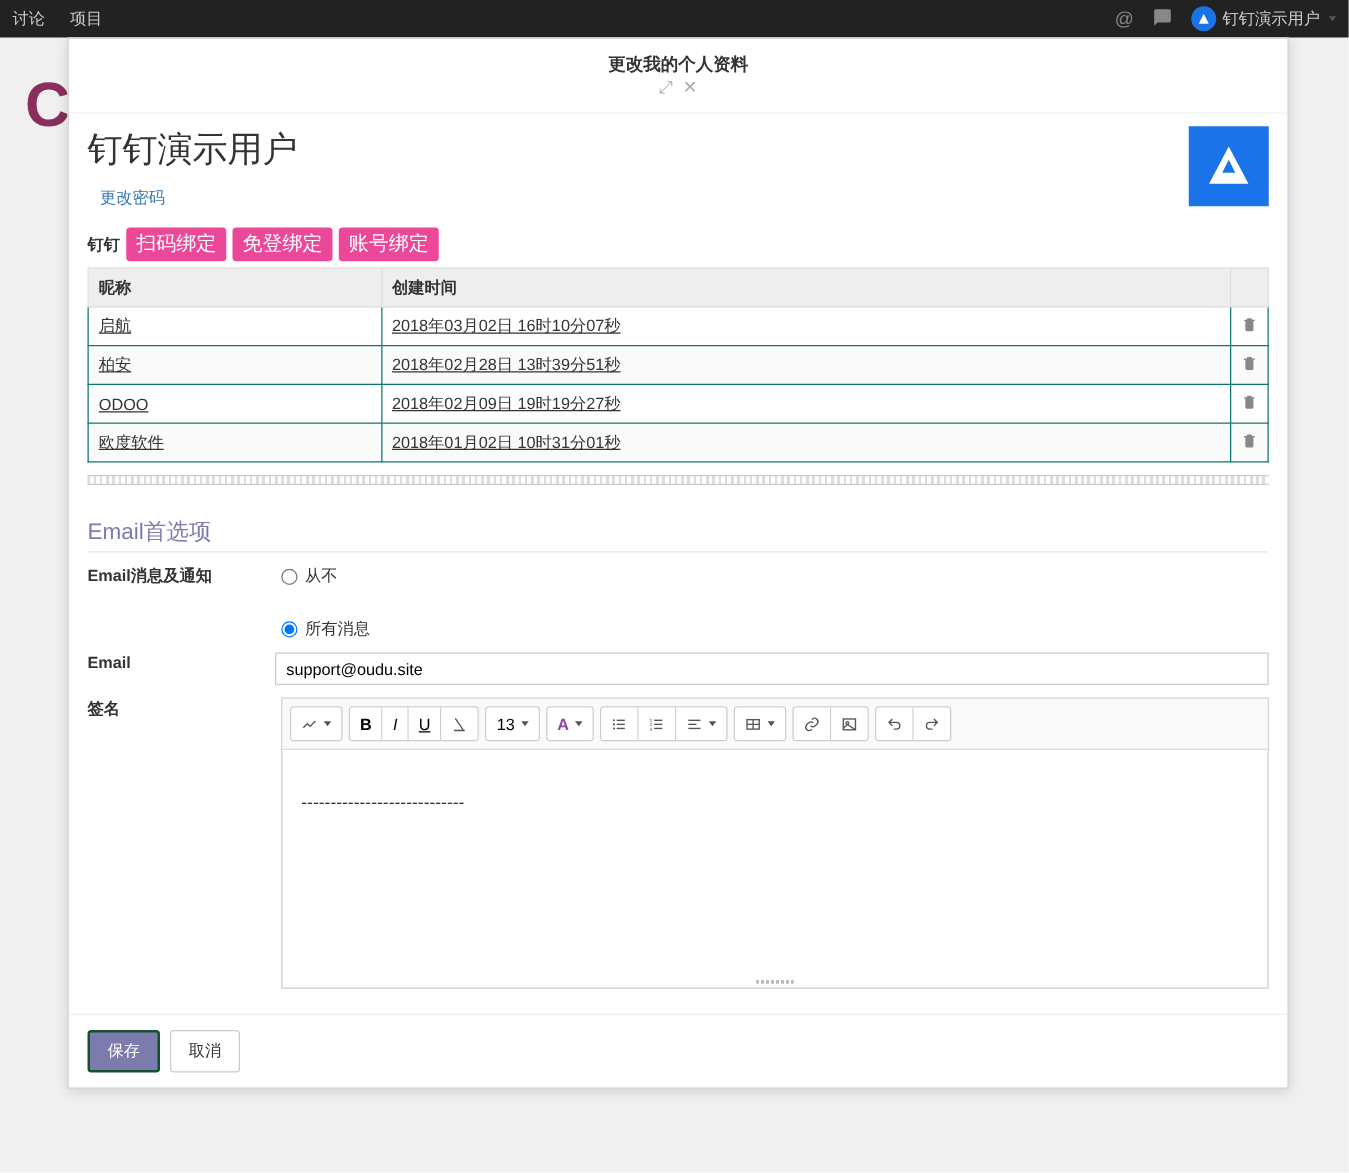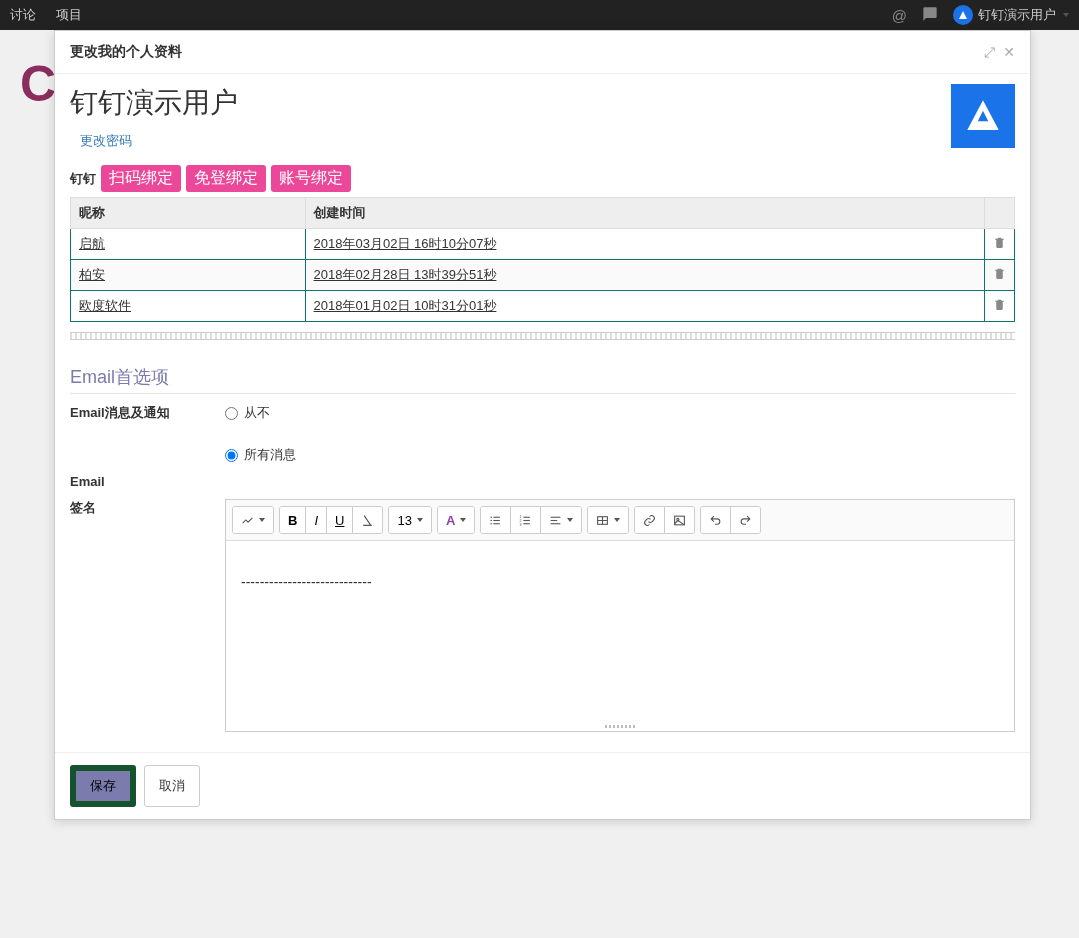--- a/index.html
+++ b/index.html
@@ -5,21 +5,21 @@
 * { box-sizing: border-box; margin: 0; padding: 0; }
 body { font-family: "Helvetica Neue", Arial, sans-serif; font-size: 13px; color: #333; background: #f0f0f0; width: 1079px; height: 938px; overflow: hidden; position: relative; }
 .topnav { background: #222; height: 30px; display: flex; align-items: center; padding: 0 10px; color: #ccc; }
 .topnav .nav-left { display: flex; gap: 20px; }
 .topnav .nav-left span { cursor: pointer; }
 .topnav .nav-right { margin-left: auto; display: flex; align-items: center; gap: 15px; }
 .user-avatar { width: 20px; height: 20px; background: #1a73e8; border-radius: 50%; display: inline-flex; align-items: center; justify-content: center; }
 .user-avatar svg { width: 12px; height: 12px; fill: #fff; }
 .bg-hint { position: absolute; top: 55px; left: 20px; font-size: 50px; font-weight: bold; color: #8a2e5e; }
 .modal { position: absolute; top: 30px; left: 54px; right: 48px; background: #fff; border: 1px solid #ccc; box-shadow: 0 2px 10px rgba(0,0,0,0.15); padding: 0; }
-.modal-header { display: flex; align-items: center; justify-content: space-between; padding: 12px 15px; border-bottom: 1px solid #eee; }
+.modal-header { display: flex; align-items: center; justify-content: space-between; padding: 12px 15px; border-bottom: 1px solid #eee; flex-direction: column; }
 .modal-header h4 { font-weight: bold; font-size: 14px; }
 .modal-controls { display: flex; gap: 8px; color: #aaa; font-size: 14px; }
 .modal-controls span { cursor: pointer; }
 .modal-body { padding: 10px 15px; }
 .profile-header { display: flex; align-items: flex-start; justify-content: space-between; margin-bottom: 10px; }
 .profile-header h1 { font-size: 28px; font-weight: 500; margin-bottom: 10px; }
 .change-pw { color: #337ab7; font-size: 13px; cursor: pointer; margin-left: 10px; }
 .avatar-box { width: 64px; height: 64px; background: #1a73e8; display: flex; align-items: center; justify-content: center; }
 .avatar-box svg { width: 42px; height: 42px; fill: #fff; }
 .form-row { display: flex; gap: 20px; margin-bottom: 10px; }
@@ -47,21 +47,21 @@
 .btn-group { display: flex; border: 1px solid #ccc; border-radius: 3px; overflow: hidden; }
 .btn-tool { background: #fff; border: none; border-right: 1px solid #ccc; padding: 4px 8px; font-size: 13px; cursor: pointer; display: flex; align-items: center; gap: 3px; min-height: 26px; }
 .btn-tool:last-child { border-right: none; }
 .btn-tool svg { width: 13px; height: 13px; }
 .caret-dn { width: 0; height: 0; border-left: 3px solid transparent; border-right: 3px solid transparent; border-top: 4px solid #555; display: inline-block; margin-left: 2px; }
 .editor-content { min-height: 180px; padding: 15px; font-size: 14px; }
 .editor-content p { margin-bottom: 2px; }
 .resize-handle { height: 10px; display: flex; align-items: center; justify-content: center; cursor: ns-resize; }
 .resize-handle::after { content: ""; width: 30px; height: 3px; background: repeating-linear-gradient(90deg,#bbb 0 2px, transparent 2px 4px); }
 .modal-footer { padding: 12px 15px; border-top: 1px solid #eee; display: flex; gap: 8px; }
-.btn-primary { background: #7c7bad; color: #000000; border: 6px solid #14532d; padding: 6px 14px; border-radius: 3px; font-size: 13px; cursor: pointer; }
+.btn-primary { background: #7c7bad; color: #ffffff; border: 2px solid #14532d; padding: 6px 14px; border-radius: 3px; font-size: 13px; cursor: pointer; }
 .btn-default { background: #fff; color: #333; border: 1px solid #ccc; padding: 6px 14px; border-radius: 3px; font-size: 13px; cursor: pointer; }
 .bold { font-weight: bold; }
 .italic { font-style: italic; }
 .underline { text-decoration: underline; }
 .color-a { color: #8e44ad; font-weight: bold; }
 </style>
 </head>
 <body>
 
 <div class="topnav">
@@ -136,20 +136,27 @@
               </svg></td>
           </tr>
         <tr>
             <td>柏安</td>
             <td>2018年02月28日 13时39分51秒</td>
             <td class="del-cell"><svg viewBox="0 0 24 24" width="13" height="13" fill="#888">
                 <path d="M6 7h12v13a2 2 0 01-2 2H8a2 2 0 01-2-2V7zm3-4h6l1 2H8l1-2zM4 5h16v2H4z"></path>
               </svg></td>
           </tr>
         <tr>
+            <td>ODOO</td>
+            <td>2018年02月09日 19时19分27秒</td>
+            <td class="del-cell"><svg viewBox="0 0 24 24" width="13" height="13" fill="#888">
+                <path d="M6 7h12v13a2 2 0 01-2 2H8a2 2 0 01-2-2V7zm3-4h6l1 2H8l1-2zM4 5h16v2H4z"></path>
+              </svg></td>
+          </tr>
+        <tr>
             <td>欧度软件</td>
             <td>2018年01月02日 10时31分01秒</td>
             <td class="del-cell"><svg viewBox="0 0 24 24" width="13" height="13" fill="#888">
                 <path d="M6 7h12v13a2 2 0 01-2 2H8a2 2 0 01-2-2V7zm3-4h6l1 2H8l1-2zM4 5h16v2H4z"></path>
               </svg></td>
           </tr>
       </tbody>
     </table>
     <div class="table-footer"></div>
 
@@ -164,20 +171,21 @@
           </label>
         <label class="radio-item">
             <input type="radio" name="notify" checked="" style="">
             <span>所有消息</span>
           </label>
       </div>
     </div>
 
     <div class="field-row">
       <span class="form-label">Email</span>
+      <input type="text" value="support@oudu.site" style="">
     </div>
 
     <div class="field-row">
       <span class="form-label">签名</span>
       <div class="editor-wrap">
         <div class="editor-toolbar">
           <div class="btn-group">
               <button class="btn-tool">
                 <svg viewBox="0 0 24 24">
                   <path d="M3 17l6-6 4 4 8-8" stroke="#555" stroke-width="2" fill="none"></path>

